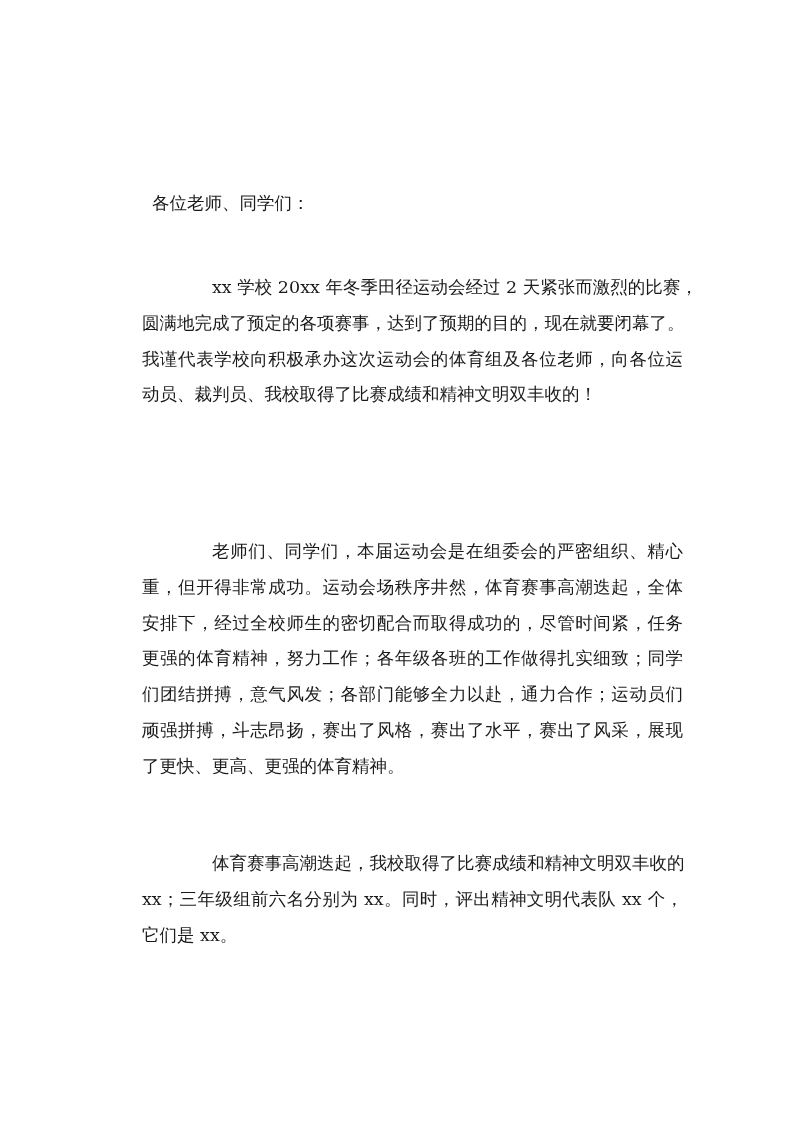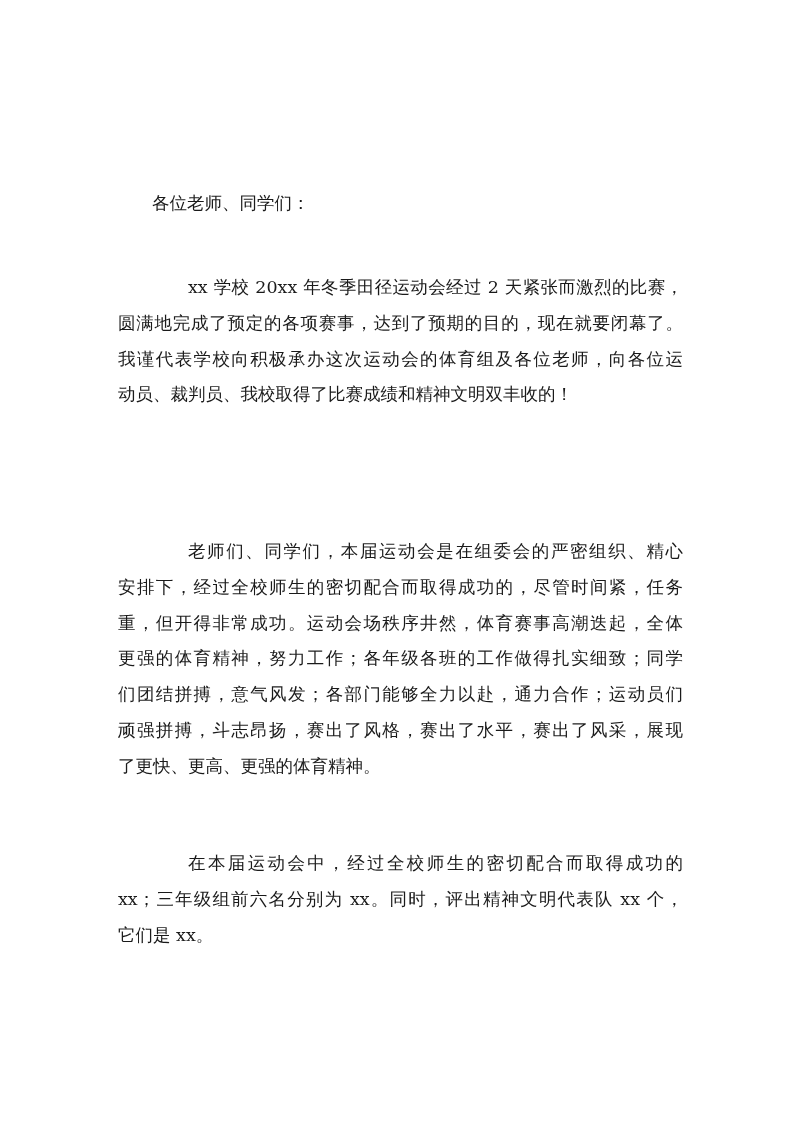--- a/index.html
+++ b/index.html
@@ -38,20 +38,21 @@
     margin: 0;
   }
   .line {
     display: block;
     height: 35.8px;
     line-height: 35.8px;
     font-size: 17.5px;
     white-space: nowrap;
     text-align: justify;
     text-align-last: justify;
+    margin-left: 24px;
   }
   .line.first {
     padding-left: 70px;
   }
   .line.last {
     text-align-last: left;
   }
   #p1 { top: 270px; }
   #p2 { top: 534px; }
   #p3 { top: 846px; }
@@ -65,27 +66,27 @@
 
   <div class="para" id="p1">
     <span class="line first">xx 学校 20xx 年冬季田径运动会经过 2 天紧张而激烈的比赛，</span>
     <span class="line">圆满地完成了预定的各项赛事，达到了预期的目的，现在就要闭幕了。</span>
     <span class="line">我谨代表学校向积极承办这次运动会的体育组及各位老师，向各位运</span>
     <span class="line last">动员、裁判员、我校取得了比赛成绩和精神文明双丰收的！</span>
   </div>
 
   <div class="para" id="p2">
     <span class="line first">老师们、同学们，本届运动会是在组委会的严密组织、精心</span>
+    <span class="line">重，但开得非常成功。运动会场秩序井然，体育赛事高潮迭起，全体</span>
     <span class="line">安排下，经过全校师生的密切配合而取得成功的，尽管时间紧，任务</span>
-    <span class="line">重，但开得非常成功。运动会场秩序井然，体育赛事高潮迭起，全体</span>
     <span class="line">更强的体育精神，努力工作；各年级各班的工作做得扎实细致；同学</span>
     <span class="line">们团结拼搏，意气风发；各部门能够全力以赴，通力合作；运动员们</span>
     <span class="line">顽强拼搏，斗志昂扬，赛出了风格，赛出了水平，赛出了风采，展现</span>
     <span class="line last">了更快、更高、更强的体育精神。</span>
   </div>
 
   <div class="para" id="p3">
-    <span class="line first">在本届运动会中，经过全校师生的密切配合而取得成功的</span>
+    <span class="line first">体育赛事高潮迭起，我校取得了比赛成绩和精神文明双丰收的</span>
     <span class="line">xx；三年级组前六名分别为 xx。同时，评出精神文明代表队 xx 个，</span>
     <span class="line last">它们是 xx。</span>
   </div>
 
 </div>
 
 </body></html>

